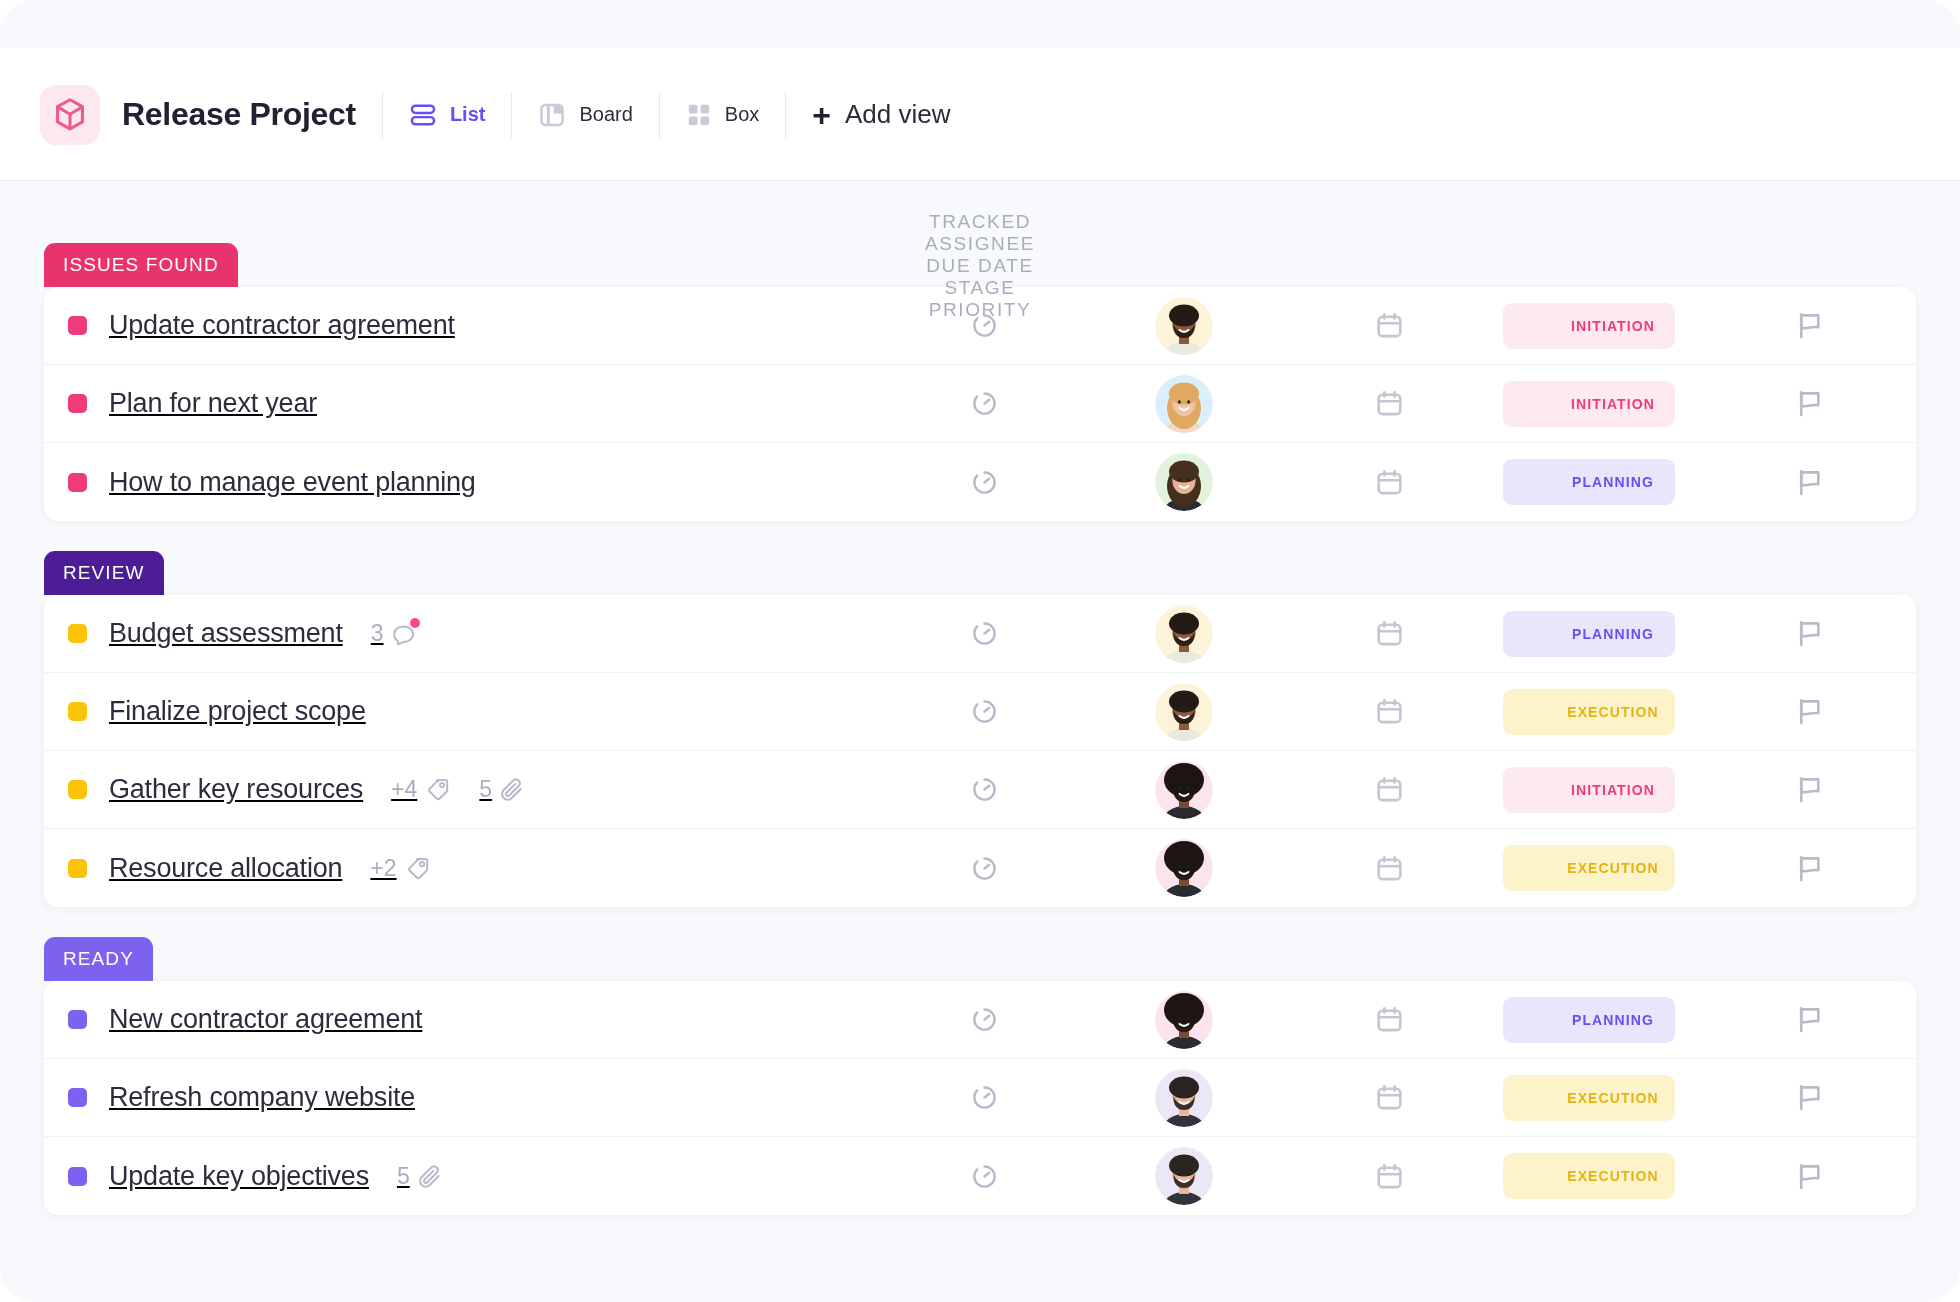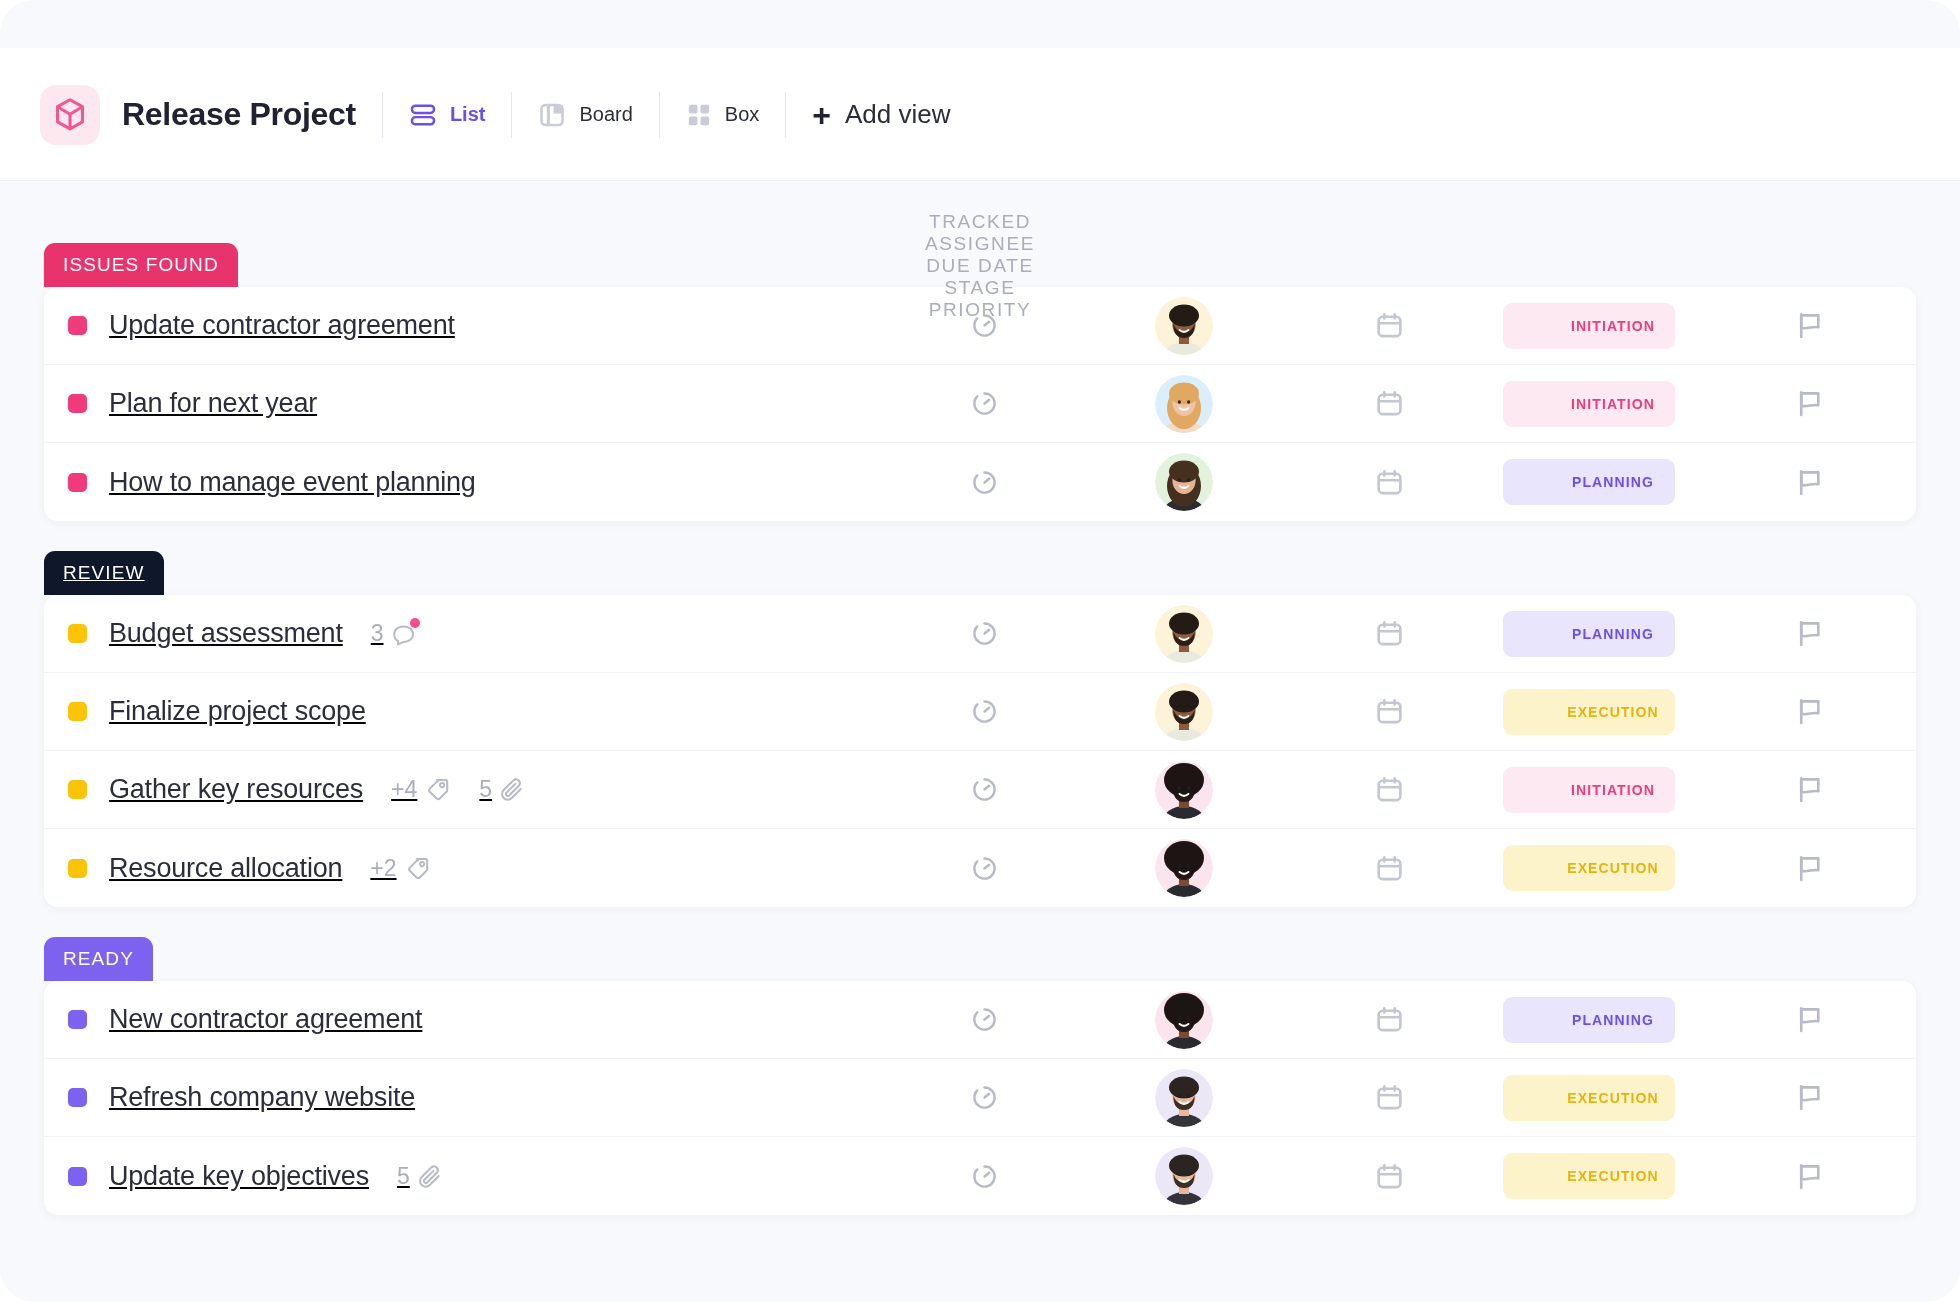--- a/index.html
+++ b/index.html
@@ -501,21 +501,21 @@
       <div class="cell priority">
         <span>
   <svg width="33" height="33" viewBox="0 0 24 24" fill="none">
     <path d="M6 3.8 V20.4" stroke="#b7bbc9" stroke-width="1.9" stroke-linecap="round"></path>
     <path d="M6 4.6 H18.4 V13.3 C15 12.1 9.4 15.1 6 13.6 Z" stroke="#b7bbc9" stroke-width="1.9" stroke-linejoin="round"></path>
   </svg>
 </span>
       </div>
             </div>
           </div></div>
-        <div class="group"><div class="group-badge" style="background: #0f172a; text-decoration: underline;">REVIEW</div><div class="rows">
+        <div class="group"><div class="group-badge" style="background: #4c1d95;">REVIEW</div><div class="rows">
             <div class="row">
       <div class="cell-name">
         <span class="chip" style="background:#fcc408"></span>
         <span class="task-title">Budget assessment</span>
         <span class="meta">
                   <span class="meta-item">
                  <span>3</span>
                  <span>
   <svg width="26" height="26" viewBox="0 0 24 24" fill="none">
     <path d="M20.3 12.2 c0 4.3 -3.9 7.2 -8.6 7.2 h-0.5 L6.5 21.6 v-3 C4.3 17.2 3 14.9 3 12.2 3 7.9 6.9 5 11.7 5 c4.7 0 8.6 2.9 8.6 7.2 Z" stroke="#b7bbc9" stroke-width="1.8" stroke-linejoin="round"></path>

